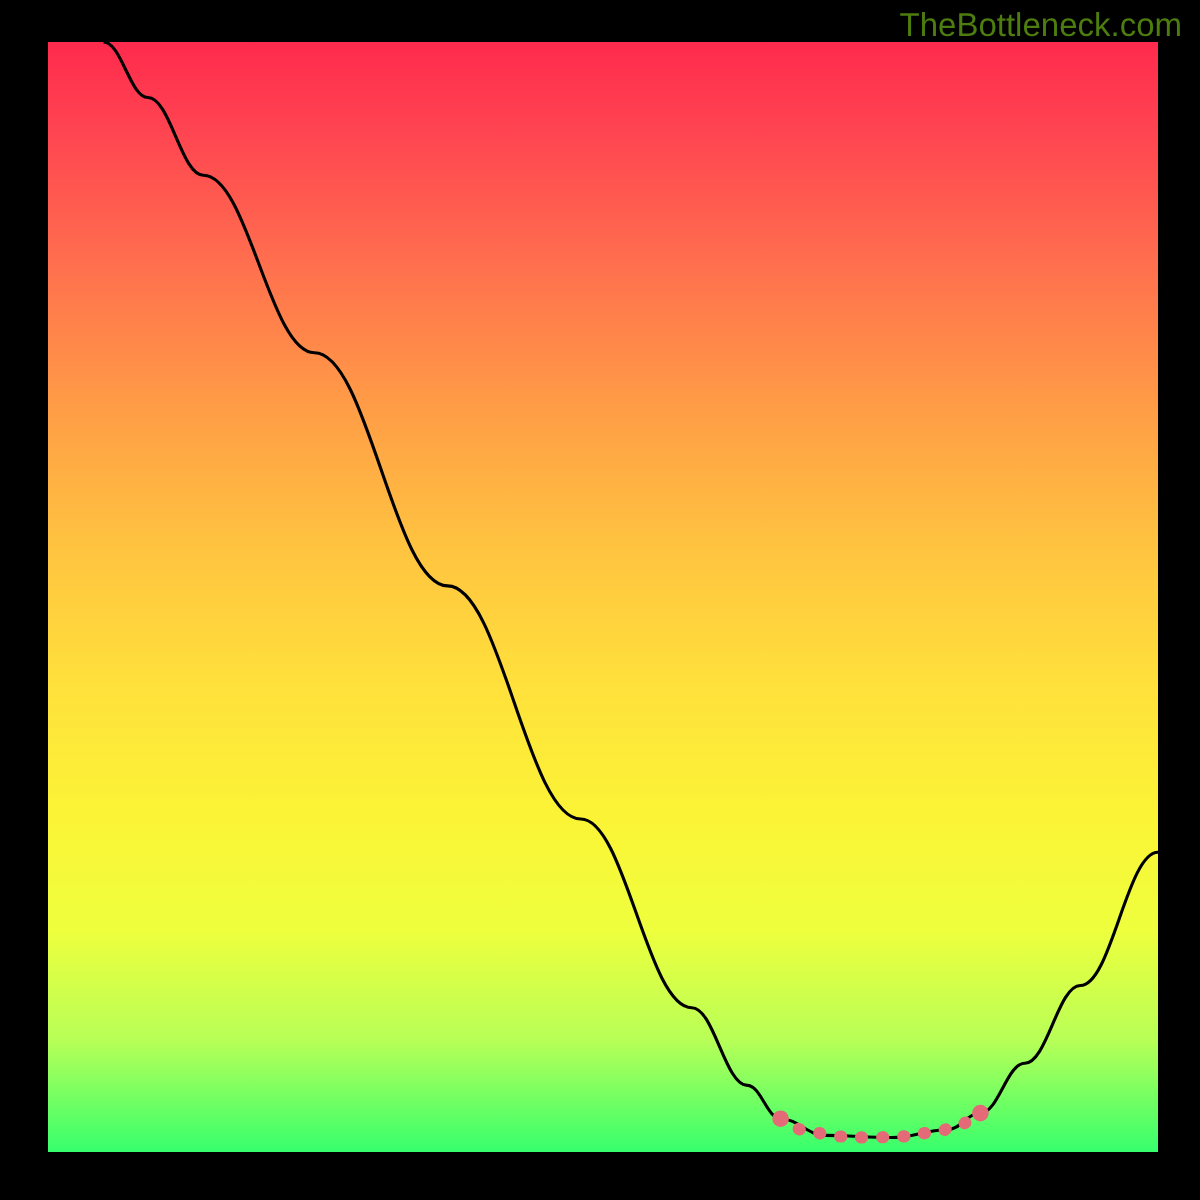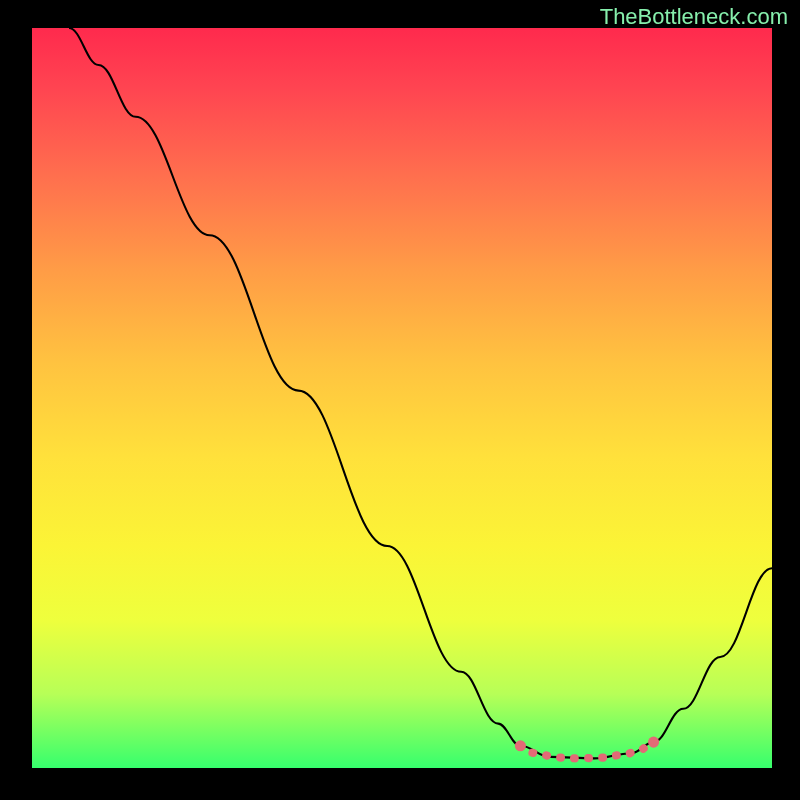--- a/index.html
+++ b/index.html
@@ -7,21 +7,21 @@
     width: 800px;
     height: 800px;
     background: #000;
     position: relative;
     font-family: Arial, sans-serif;
   }
   .watermark {
     position: absolute;
     top: 4px;
     right: 12px;
-    color: #86efac;
+    color: #4d7c0f;
     font-size: 22px;
     font-weight: 500;
     z-index: 10;
   }
   .chart-area {
     position: absolute;
     left: 32px;
     top: 28px;
     width: 740px;
     height: 740px;

